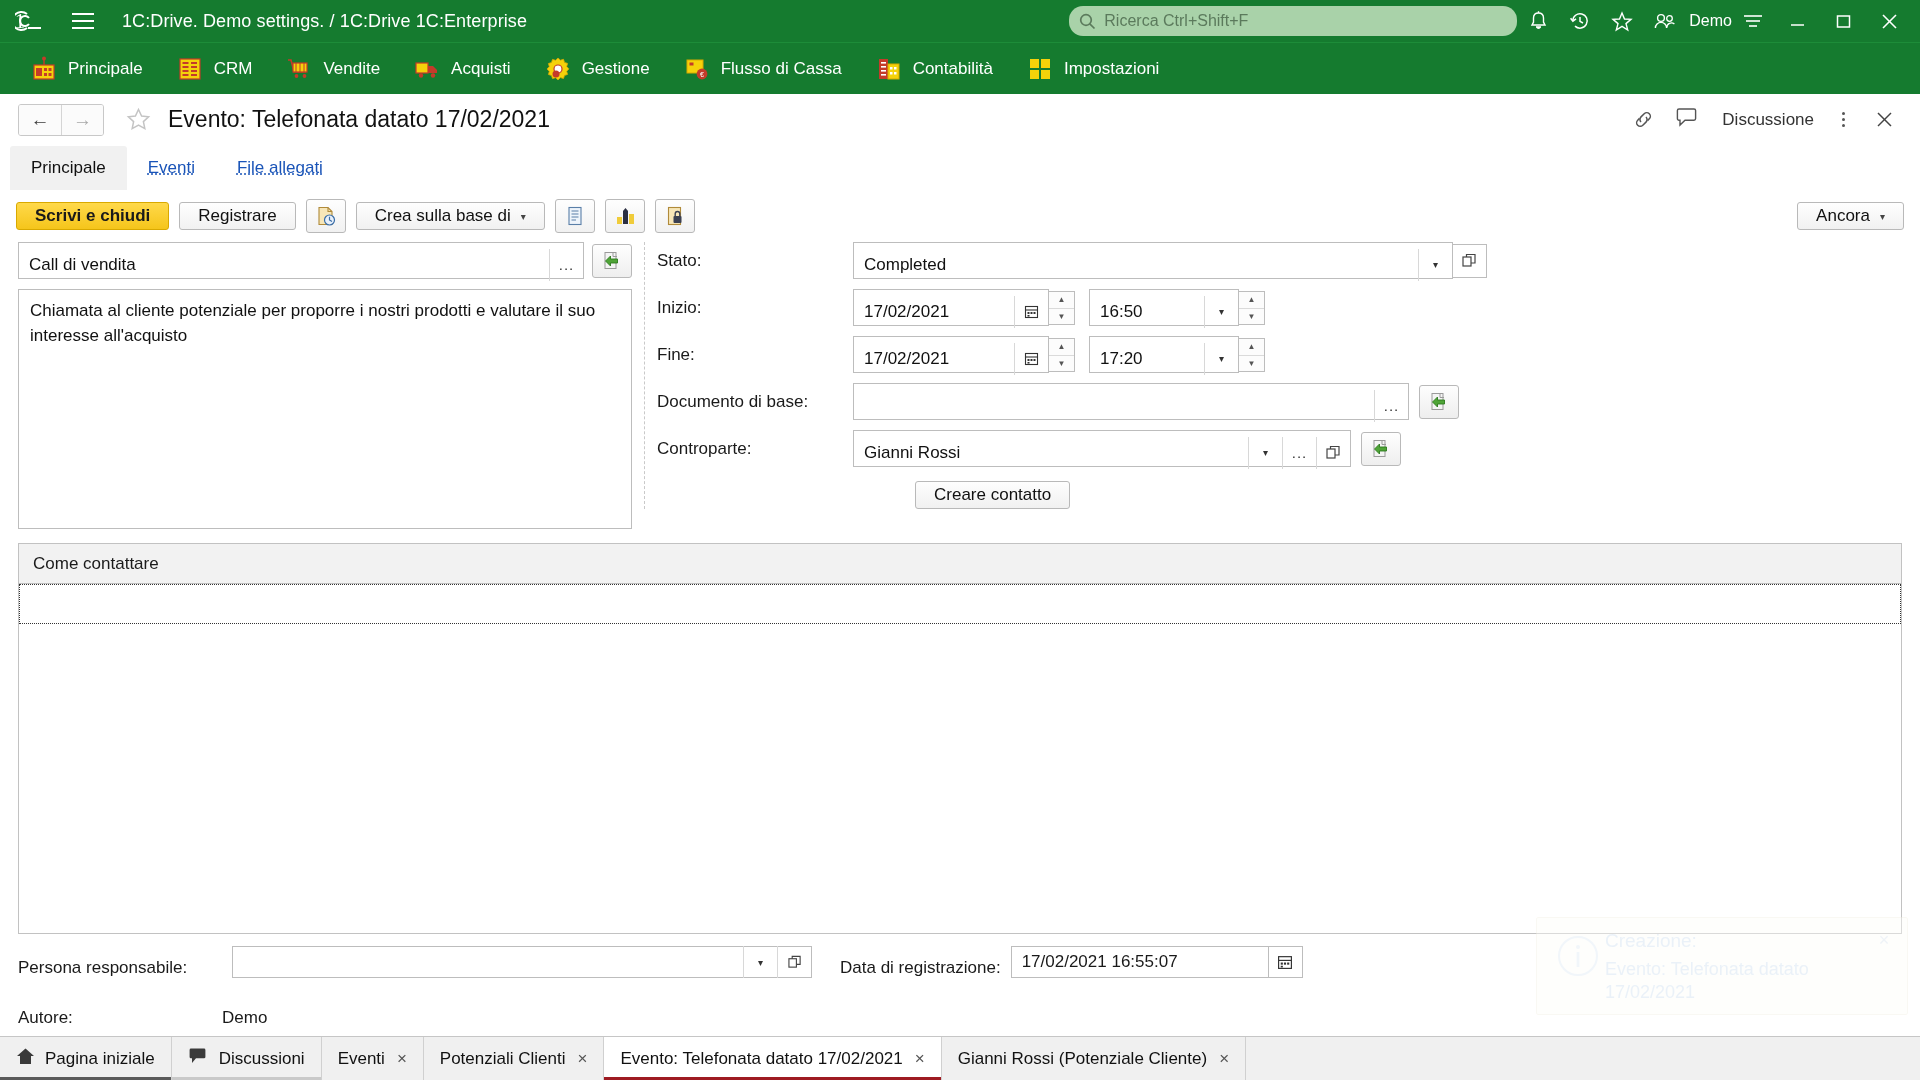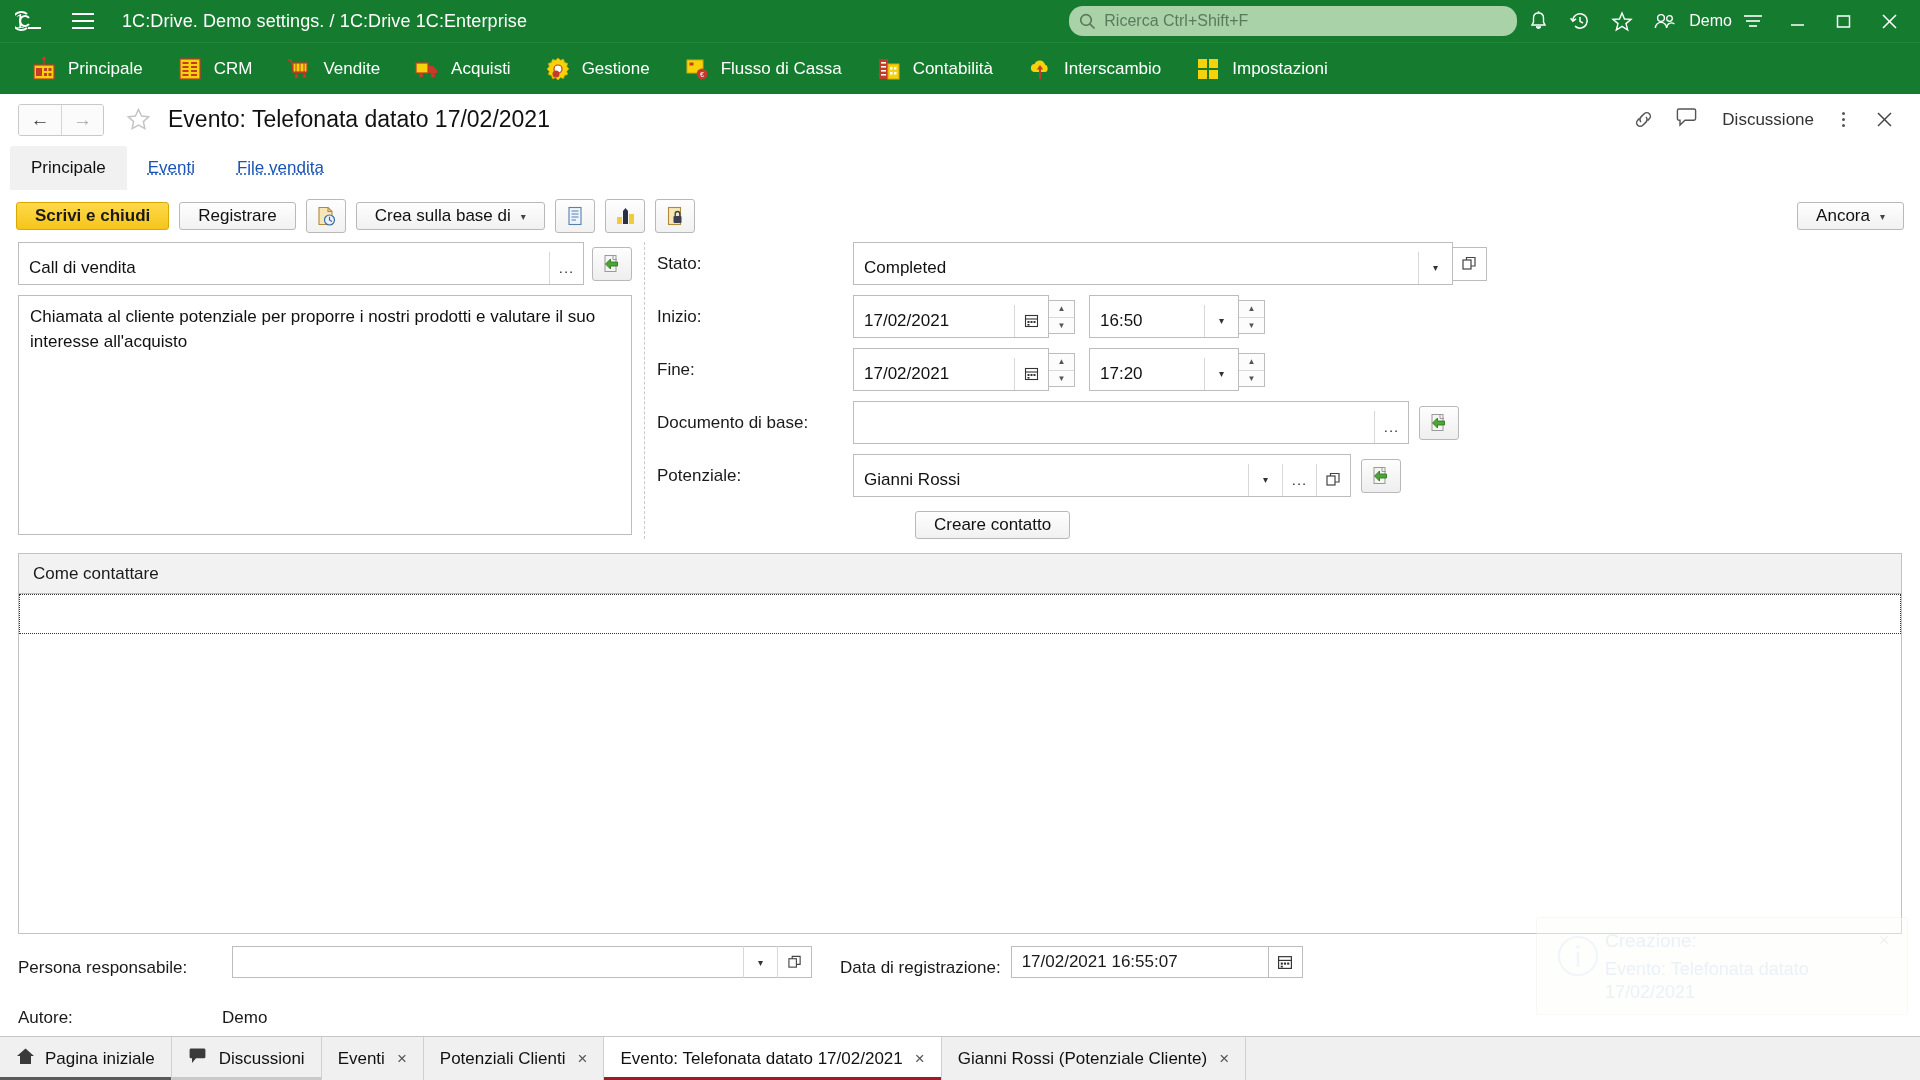--- a/index.html
+++ b/index.html
@@ -92,21 +92,21 @@
   .tb-spacer2 { flex: 1 1 auto; }
 
   
   .formbody { flex: 1 1 auto; display: flex; flex-direction: column; padding: 0 18px; background: #fff; min-height: 0; }
   .top-cols { display: flex; gap: 0; align-items: flex-start; }
   .leftcol { width: 614px; flex: 0 0 614px; }
   .rightcol { flex: 1 1 auto; padding-left: 12px; border-left: 1px dashed #c9c9c9; margin-left: 12px; }
 
   .inputrow { display: flex; align-items: center; gap: 8px; }
   .txtinput {
-    height: 43px; border: 1px solid #bdbdbd; background: #fff; display: flex; align-items: center;
+    height: 37px; border: 1px solid #bdbdbd; background: #fff; display: flex; align-items: center;
     padding: 8px 0 0 10px; font-size: 17px; color: #111; flex: 1 1 auto; min-width: 0;
   }
   .txtinput .val { flex: 1 1 auto; white-space: nowrap; overflow: hidden; }
   .fld-btn {
     width: 34px; height: 32px; display: flex; align-items: center; justify-content: center;
     cursor: pointer; font-size: 15px; color: #333; border-left: 1px solid #d8d8d8; flex: 0 0 34px;
   }
   .fld-btn.dots { letter-spacing: 1px; }
   .fld-btn.caret { font-size: 10px; }
   .greenbtn {
@@ -362,30 +362,20 @@
             <rect x="18" y="11" width="2.5" height="2.5" fill="#fff"></rect>
           <rect x="14" y="16" width="2.5" height="2.5" fill="#fff"></rect>
             <rect x="18" y="16" width="2.5" height="2.5" fill="#fff"></rect>
         </svg>
       </span>
       <span class="mlabel">Contabilità</span>
     </div>
     <div class="menu-item">
       <span class="mico">
         <svg width="26" height="26" viewBox="0 0 26 26">
-          <path d="M7 16 a4 4 0 0 1 .6-7.9 A5.4 5.4 0 0 1 18 8.6 a4 4 0 0 1 .5 7.4 z" fill="#f5d20a"></path>
-          <line x1="13" y1="11" x2="13" y2="23" stroke="#c43b2a" stroke-width="2"></line>
-          <polygon points="13,9 9.8,13.5 16.2,13.5" fill="#c43b2a"></polygon>
-        </svg>
-      </span>
-      <span class="mlabel">Interscambio</span>
-    </div>
-    <div class="menu-item">
-      <span class="mico">
-        <svg width="26" height="26" viewBox="0 0 26 26">
           <rect x="3" y="3" width="9" height="9" fill="#f5d20a"></rect>
           <rect x="14" y="3" width="9" height="9" fill="#f5d20a"></rect>
           <rect x="3" y="14" width="9" height="9" fill="#f5d20a"></rect>
           <rect x="14" y="14" width="9" height="9" fill="#f5d20a"></rect>
         </svg>
       </span>
       <span class="mlabel">Impostazioni</span>
     </div>
   </div>
 
@@ -429,21 +419,21 @@
   </div>
 
   <div class="formtabs">
     <div class="ftab active">
       <span>Principale</span>
     </div>
     <div class="ftab link">
       <span>Eventi</span>
     </div>
     <div class="ftab link">
-      <span>File vendita</span>
+      <span>File allegati</span>
     </div>
   </div>
 
   <div class="toolbar">
     <div class="btn primary">
       <span>Scrivi e chiudi</span>
     </div>
     <div class="btn">
       <span>Registrare</span>
     </div>
@@ -597,21 +587,21 @@
           <div class="greenbtn">
             <svg width="22" height="22" viewBox="0 0 22 22">
               <rect x="4" y="2.5" width="11" height="16" fill="#f4f4f4" stroke="#9a9a9a" stroke-width="1"></rect>
               <path d="M12 2.5 v4 h4" fill="none" stroke="#9a9a9a" stroke-width="1"></path>
               <polygon points="16.5,9 9.5,9 9.5,6 4.5,11 9.5,16 9.5,13 16.5,13" fill="#4fa437" stroke="#2d7a1d" stroke-width="0.9"></polygon>
             </svg>
           </div>
         </div>
 
         <div class="frow">
-          <div class="flabel">Potenziale:</div>
+          <div class="flabel">Controparte:</div>
           <div class="txtinput" style="width:498px;flex:0 0 498px;">
             <span class="val">Gianni Rossi</span>
             <span class="fld-btn caret">▾</span>
             <span class="fld-btn dots">...</span>
             <span class="fld-btn">
               <svg width="15" height="15" viewBox="0 0 15 15">
                 <rect x="1" y="4" width="8" height="9" stroke="#444" stroke-width="1.2" fill="none"></rect>
                 <polyline points="4.5,4 4.5,1.5 13,1.5 13,10 9,10" stroke="#444" stroke-width="1.2" fill="none"></polyline>
               </svg>
             </span>

